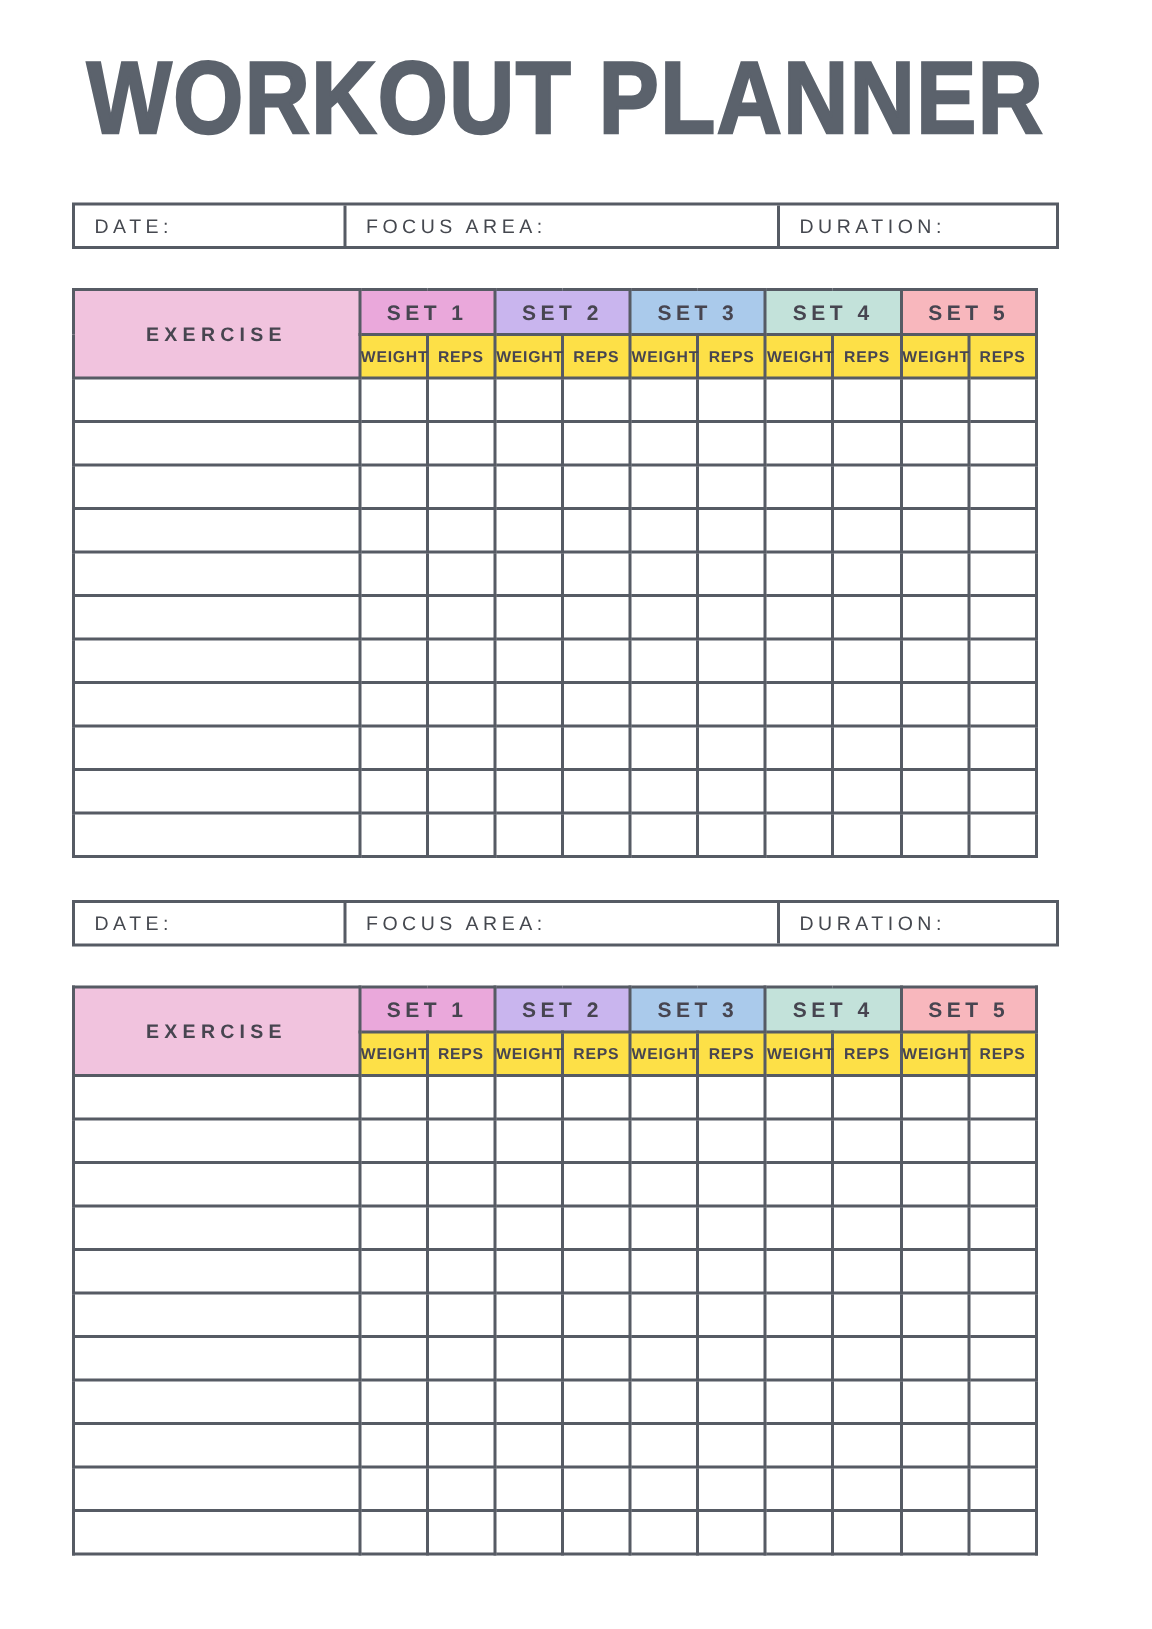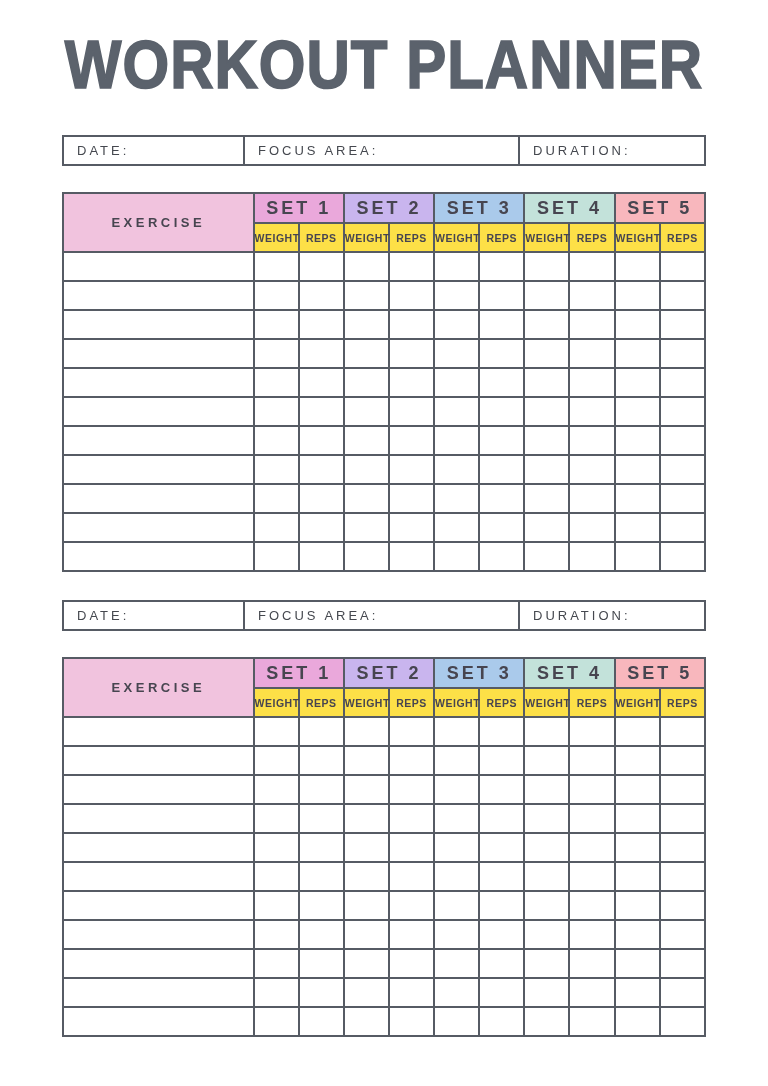--- a/index.html
+++ b/index.html
@@ -11,21 +11,21 @@
   }
   *{box-sizing:border-box;}
   html,body{margin:0;padding:0;}
   body{
     width:768px;height:1086px;
     background:var(--page);
     font-family:"Liberation Sans",sans-serif;
     color:var(--label);
     overflow:hidden;
   }
-  .page{width:768px;height:1086px;padding:28px 62px 0 62px;}
+  .page{width:768px;height:1086px;padding:28px 62px 0 48px;}
 
   .title{
     text-align:center;
     white-space:nowrap;
     font-size:60px;
     font-weight:700;
     letter-spacing:1px;
     color:var(--title);
     -webkit-text-stroke:1.5px var(--title);
     transform:scaleY(1.14);
@@ -66,21 +66,21 @@
   table.planner th, table.planner td{
     border:2px solid var(--grid);
     padding:0;
   }
   th.ex-head{
     background:var(--exbg);
     font-size:13px;font-weight:700;letter-spacing:3.5px;color:#474550;
     text-align:center;vertical-align:middle;
   }
   th.set-head{
-    font-size:18px;font-weight:700;letter-spacing:3px;color:#474550;
+    font-size:14px;font-weight:700;letter-spacing:3px;color:#474550;
     text-align:center;height:30px;
   }
   th.sub-head{
     background:#fde047;
     font-size:10.5px;font-weight:700;letter-spacing:0.5px;color:#474550;
     text-align:center;height:29px;
   }
   tbody td{height:29px;background:#fff;}
 </style>
 </head>

